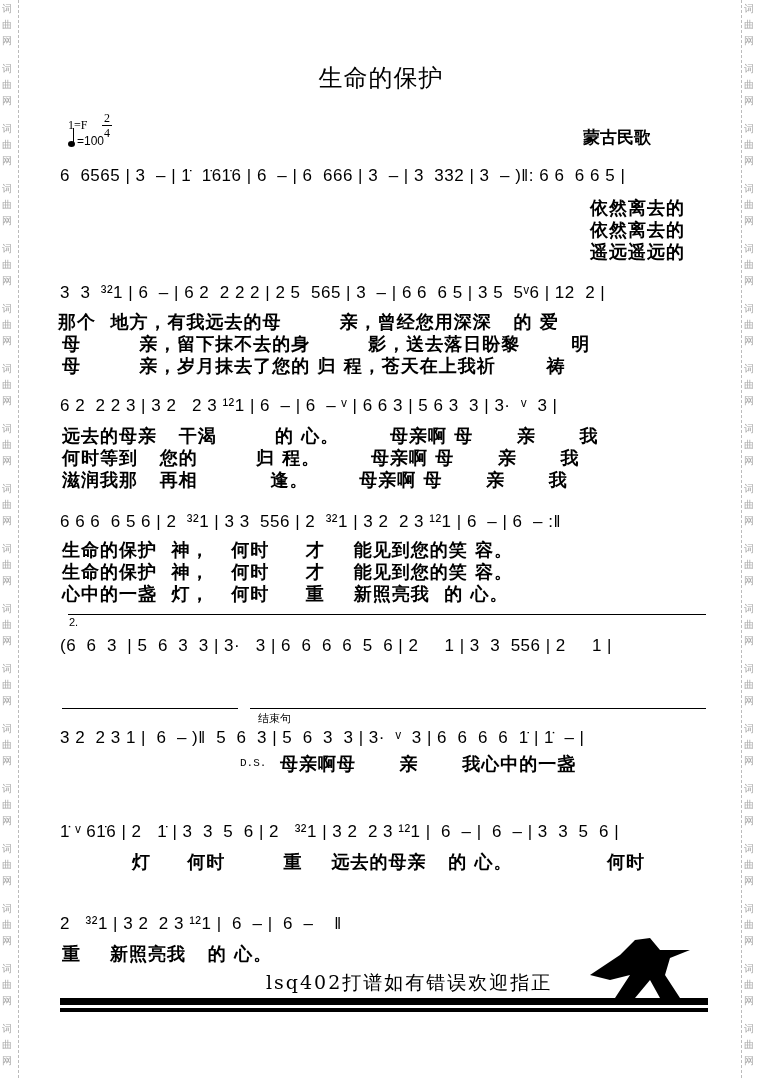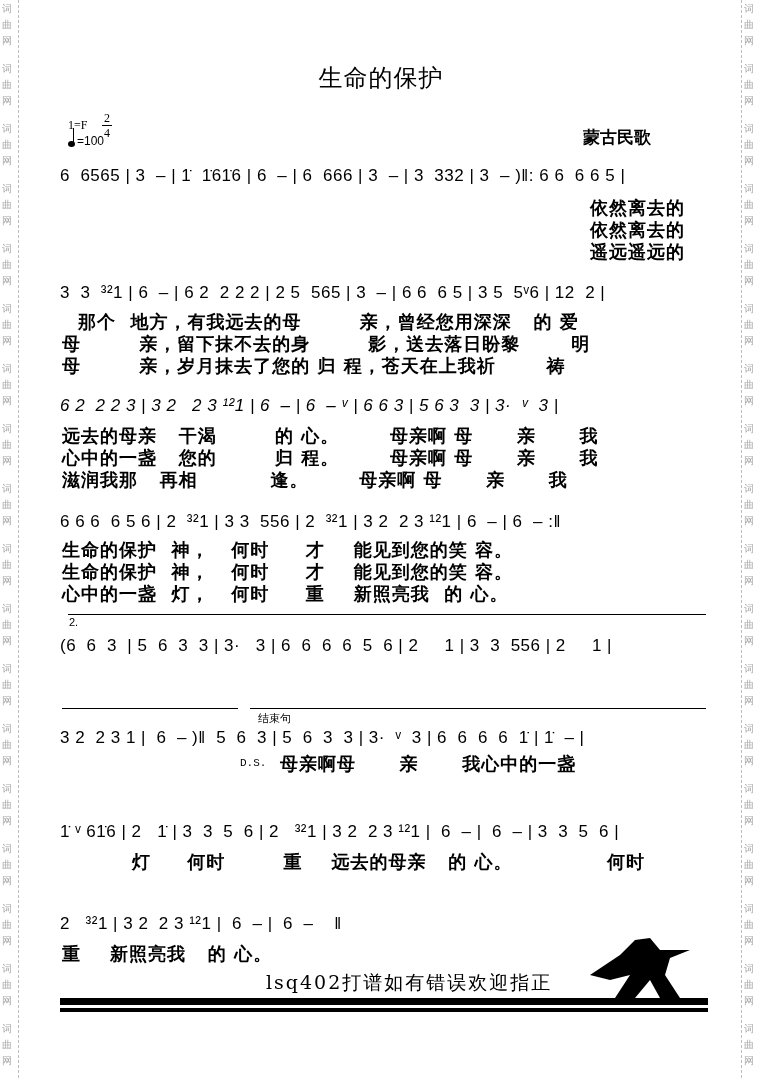--- a/index.html
+++ b/index.html
@@ -152,27 +152,27 @@
   <span class="note"><span class="stem"></span></span><span>=100</span>
 </div>
 <div class="composer">蒙古民歌</div>
 
 <div class="line note-text" style="top:166px;">6  6565 | 3  – | 1̇  1̇61̇6 | 6  – | 6  666 | 3  – | 3  332 | 3  – )‖: 6 6  6 6 5 |</div>
 <div class="lyric" style="left:590px;top:196px;">依然离去的</div>
 <div class="lyric" style="left:590px;top:218px;">依然离去的</div>
 <div class="lyric" style="left:590px;top:240px;">遥远遥远的</div>
 
 <div class="line note-text" style="top:283px;">3  3  ³²1 | 6  – | 6 2  2 2 2 | 2 5  565 | 3  – | 6 6  6 5 | 3 5  5ᵛ6 | 12  2 |</div>
-<div class="lyric" style="left:78px;top:310px;">那个  地方，有我远去的母        亲，曾经您用深深   的 爱</div>
+<div class="lyric" style="left:58px;top:310px;">那个  地方，有我远去的母        亲，曾经您用深深   的 爱</div>
 <div class="lyric" style="left:62px;top:332px;">母        亲，留下抹不去的身        影，送去落日盼黎       明</div>
 <div class="lyric" style="left:62px;top:354px;">母        亲，岁月抹去了您的 归 程，苍天在上我祈       祷</div>
 
-<div class="line note-text" style="top:396px;font-style:italic;">6 2  2 2 3 | 3 2   2 3 ¹²1 | 6  – | 6  – ᵛ | 6 6 3 | 5 6 3  3 | 3·  ᵛ  3 |</div>
+<div class="line note-text" style="top:396px;">6 2  2 2 3 | 3 2   2 3 ¹²1 | 6  – | 6  – ᵛ | 6 6 3 | 5 6 3  3 | 3·  ᵛ  3 |</div>
 <div class="lyric" style="left:62px;top:424px;">远去的母亲   干渴        的 心。       母亲啊 母      亲      我</div>
-<div class="lyric" style="left:62px;top:446px;">心中的一盏   您的        归 程。       母亲啊 母      亲      我</div>
+<div class="lyric" style="left:62px;top:446px;">何时等到   您的        归 程。       母亲啊 母      亲      我</div>
 <div class="lyric" style="left:62px;top:468px;">滋润我那   再相          逢。       母亲啊 母      亲      我</div>
 
 <div class="line note-text" style="top:512px;">6 6 6  6 5 6 | 2  ³²1 | 3 3  556 | 2  ³²1 | 3 2  2 3 ¹²1 | 6  – | 6  – :‖</div>
 <div class="lyric" style="left:62px;top:538px;">生命的保护  神，   何时     才    能见到您的笑 容。</div>
 <div class="lyric" style="left:62px;top:560px;">生命的保护  神，   何时     才    能见到您的笑 容。</div>
 <div class="lyric" style="left:62px;top:582px;">心中的一盏  灯，   何时     重    新照亮我  的 心。</div>
 
 <div class="rule" style="left:68px;top:614px;width:638px;height:1px;"></div>
 <div class="small" style="left:69px;top:616px;">2.</div>
 <div class="line note-text" style="top:636px;">(6  6  3  | 5  6  3  3 | 3·   3 | 6  6  6  6  5  6 | 2     1 | 3  3  556 | 2     1 |</div>

